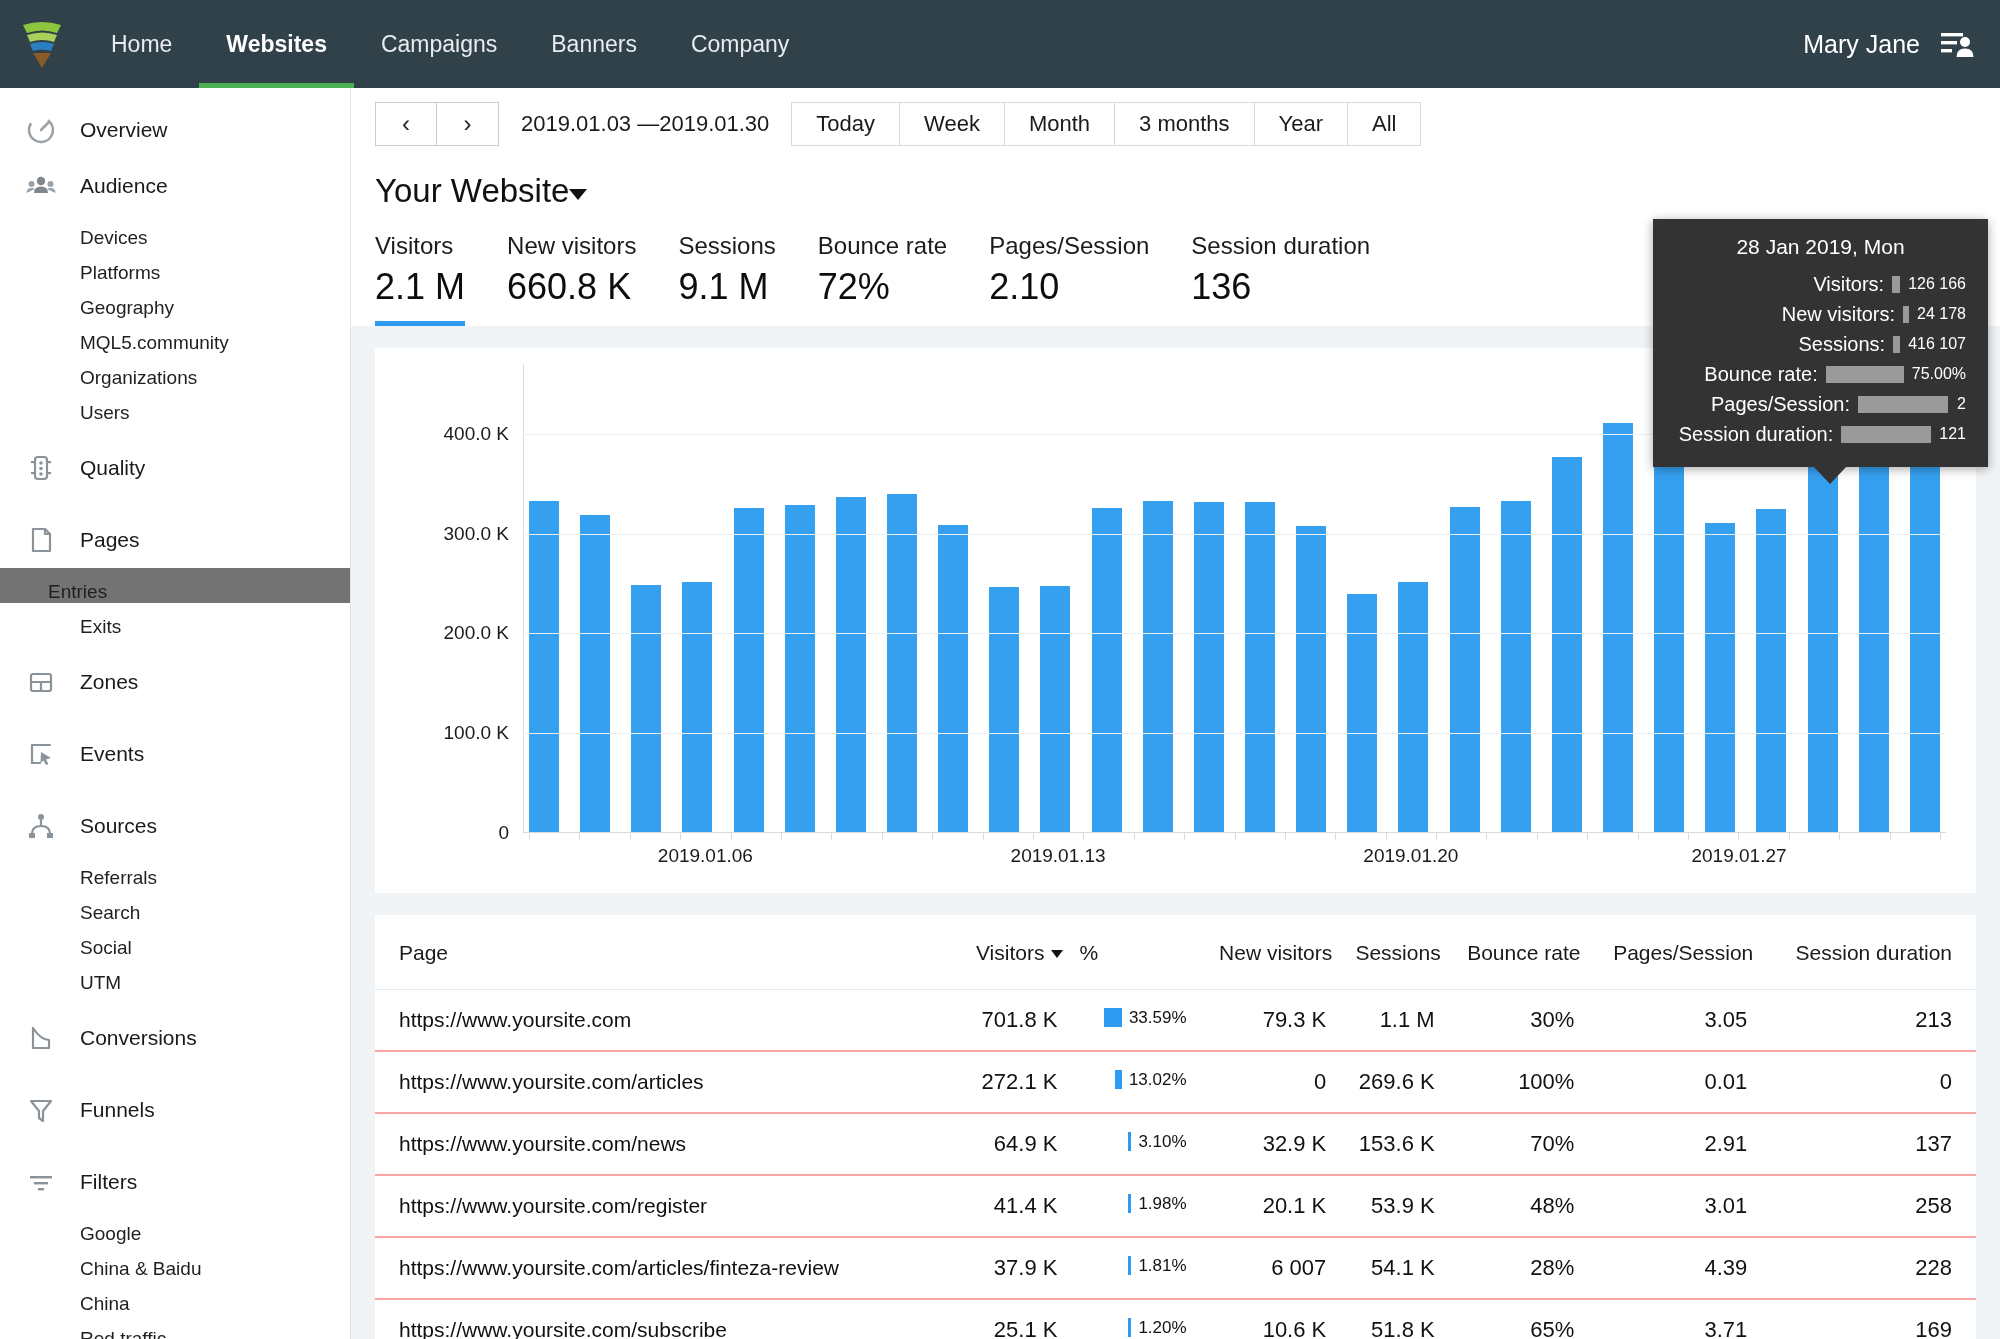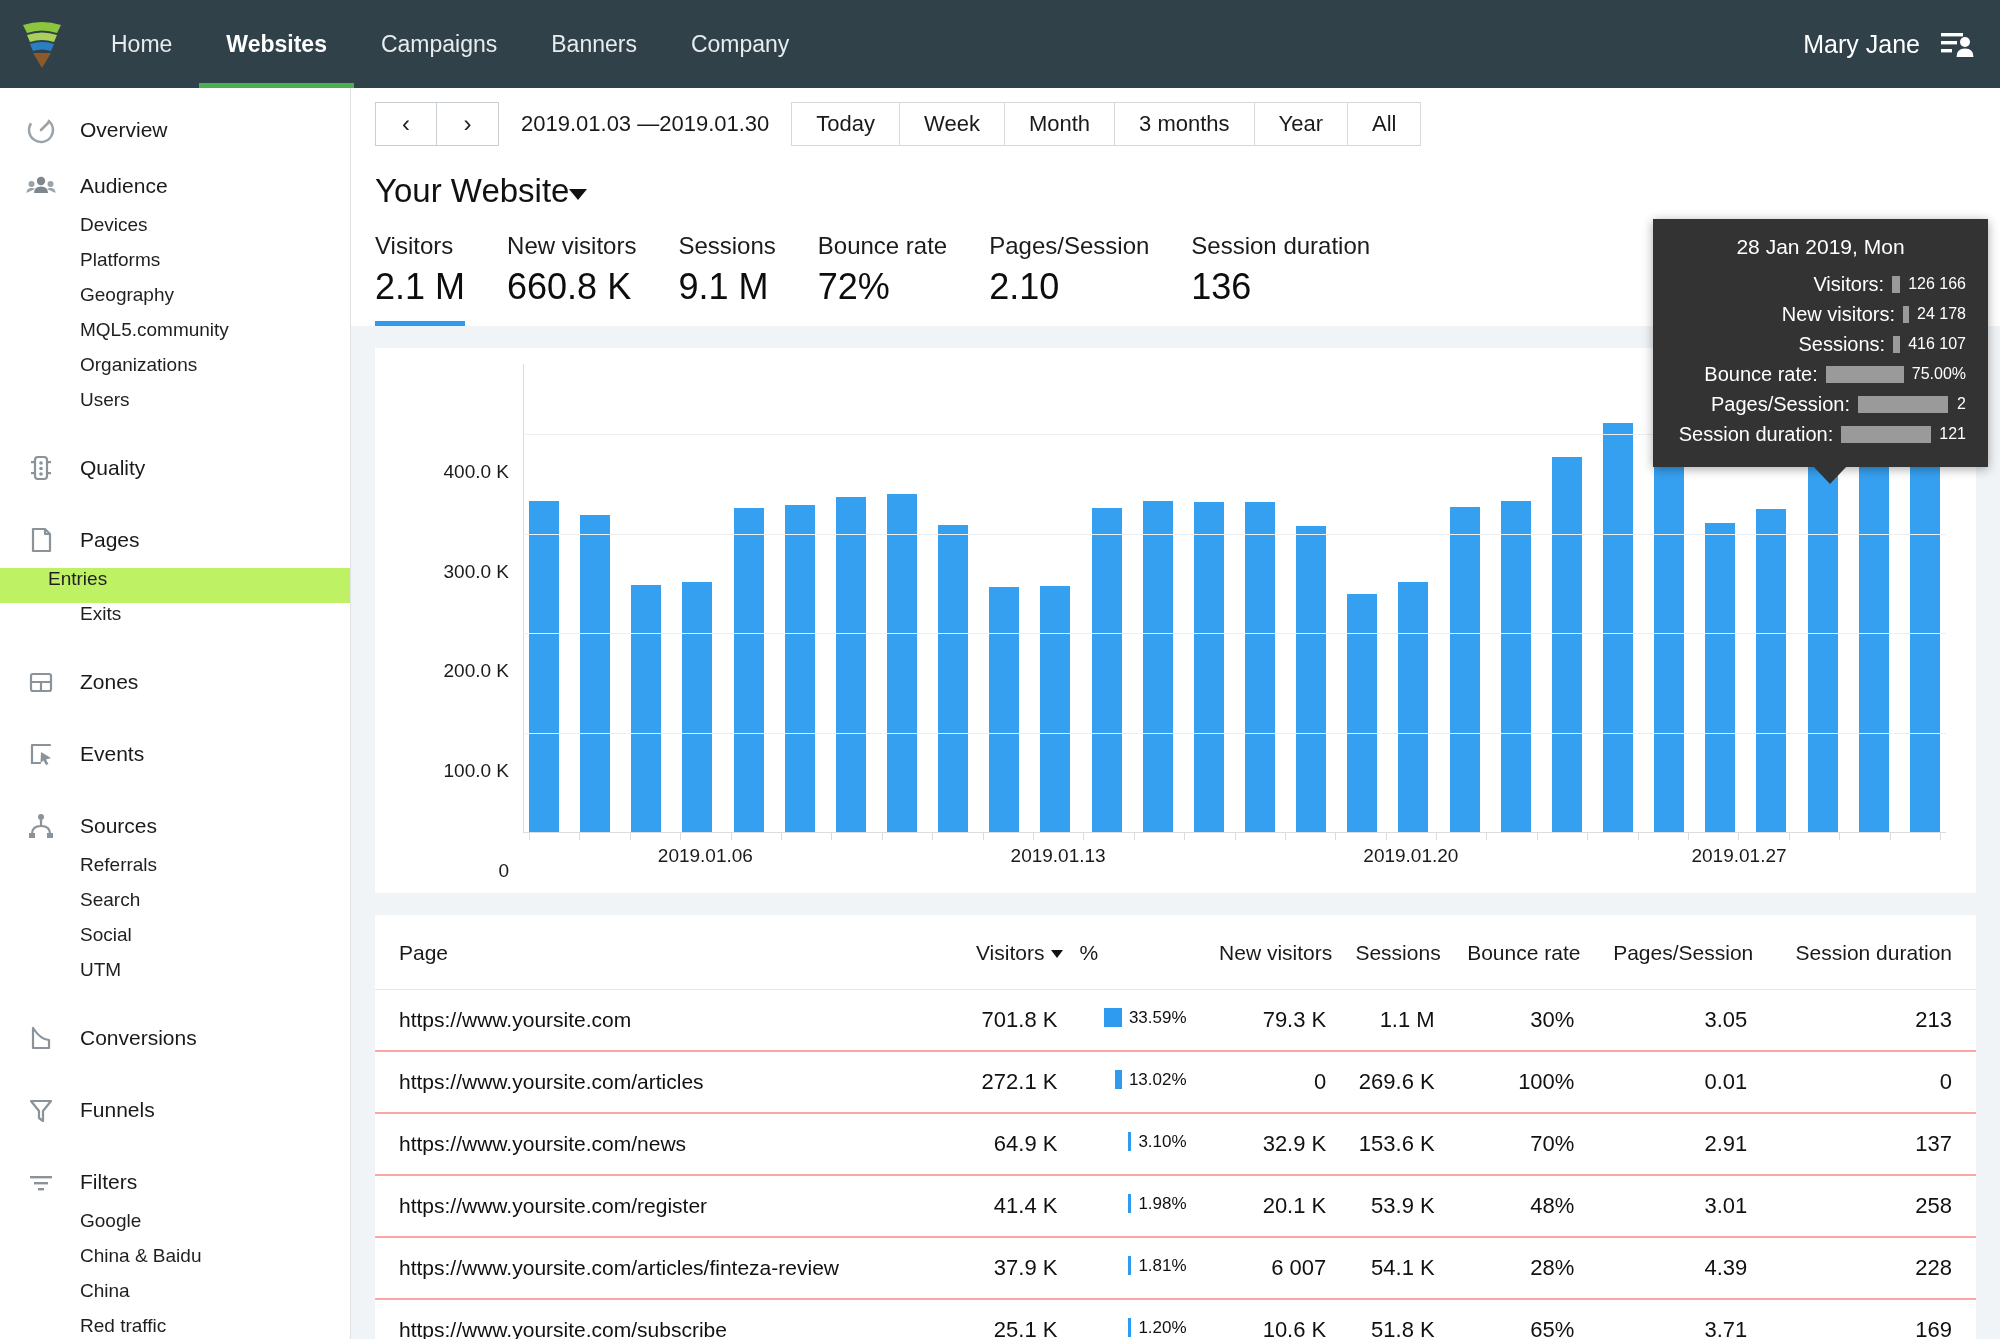--- a/index.html
+++ b/index.html
@@ -47,24 +47,24 @@
     display: flex; align-items: center; height: 56px;
     padding-left: 24px; cursor: pointer; font-size: 21px; color: #1a1a1a;
   }
   .side-row .sicon {
     width: 34px; height: 34px; margin-right: 22px;
     display: flex; align-items: center; justify-content: center;
     flex: 0 0 34px;
   }
   .side-row .sicon svg { display: block; }
   .side-sub {
-    display: flex; align-items: flex-start; height: 35px;
+    display: flex; align-items: flex-end; height: 35px;
     padding-left: 80px; font-size: 19px; color: #1f1f1f; cursor: pointer;
   }
-  .side-sub.selected { background: #bef264; padding-left: 48px; }
+  .side-sub.selected { background: #737373; padding-left: 48px; }
   .side-spacer { height: 16px; }
 
   
   .main { flex: 1; background: #f1f4f6; overflow: hidden; position: relative; }
 
   .toolbar {
     height: 72px; background: #ffffff; display: flex; align-items: center;
     padding-left: 24px; gap: 0;
   }
   .arrow-group { display: flex; }
@@ -113,21 +113,21 @@
   }
 
   
   .chart-card {
     background: #fff; margin: 22px 24px 0 24px; height: 545px;
     position: relative;
   }
   .chart-inner { position: absolute; inset: 0; }
   .y-label {
     position: absolute; right: 0; transform: translateY(-50%);
-    font-size: 19px; color: #1a1a1a; white-space: nowrap; margin-top: 38px;
+    font-size: 19px; color: #1a1a1a; white-space: nowrap;
   }
   .ylabels-col { position: absolute; left: 24px; top: 0; width: 110px; height: 100%; }
   .plot {
     position: absolute; left: 148px; right: 30px; top: 16px; bottom: 60px;
   }
   .gridline { position: absolute; left: 0; right: 0; height: 1px; background: #eceff1; }
   .axis-v { position: absolute; left: 0; top: 0; bottom: 0; width: 1px; background: #d9dde0; }
   .axis-h { position: absolute; left: 0; right: 0; bottom: 0; height: 1px; background: #d9dde0; }
   .bars {
     position: absolute; left: 0; right: 0; bottom: 1px; top: 0;

